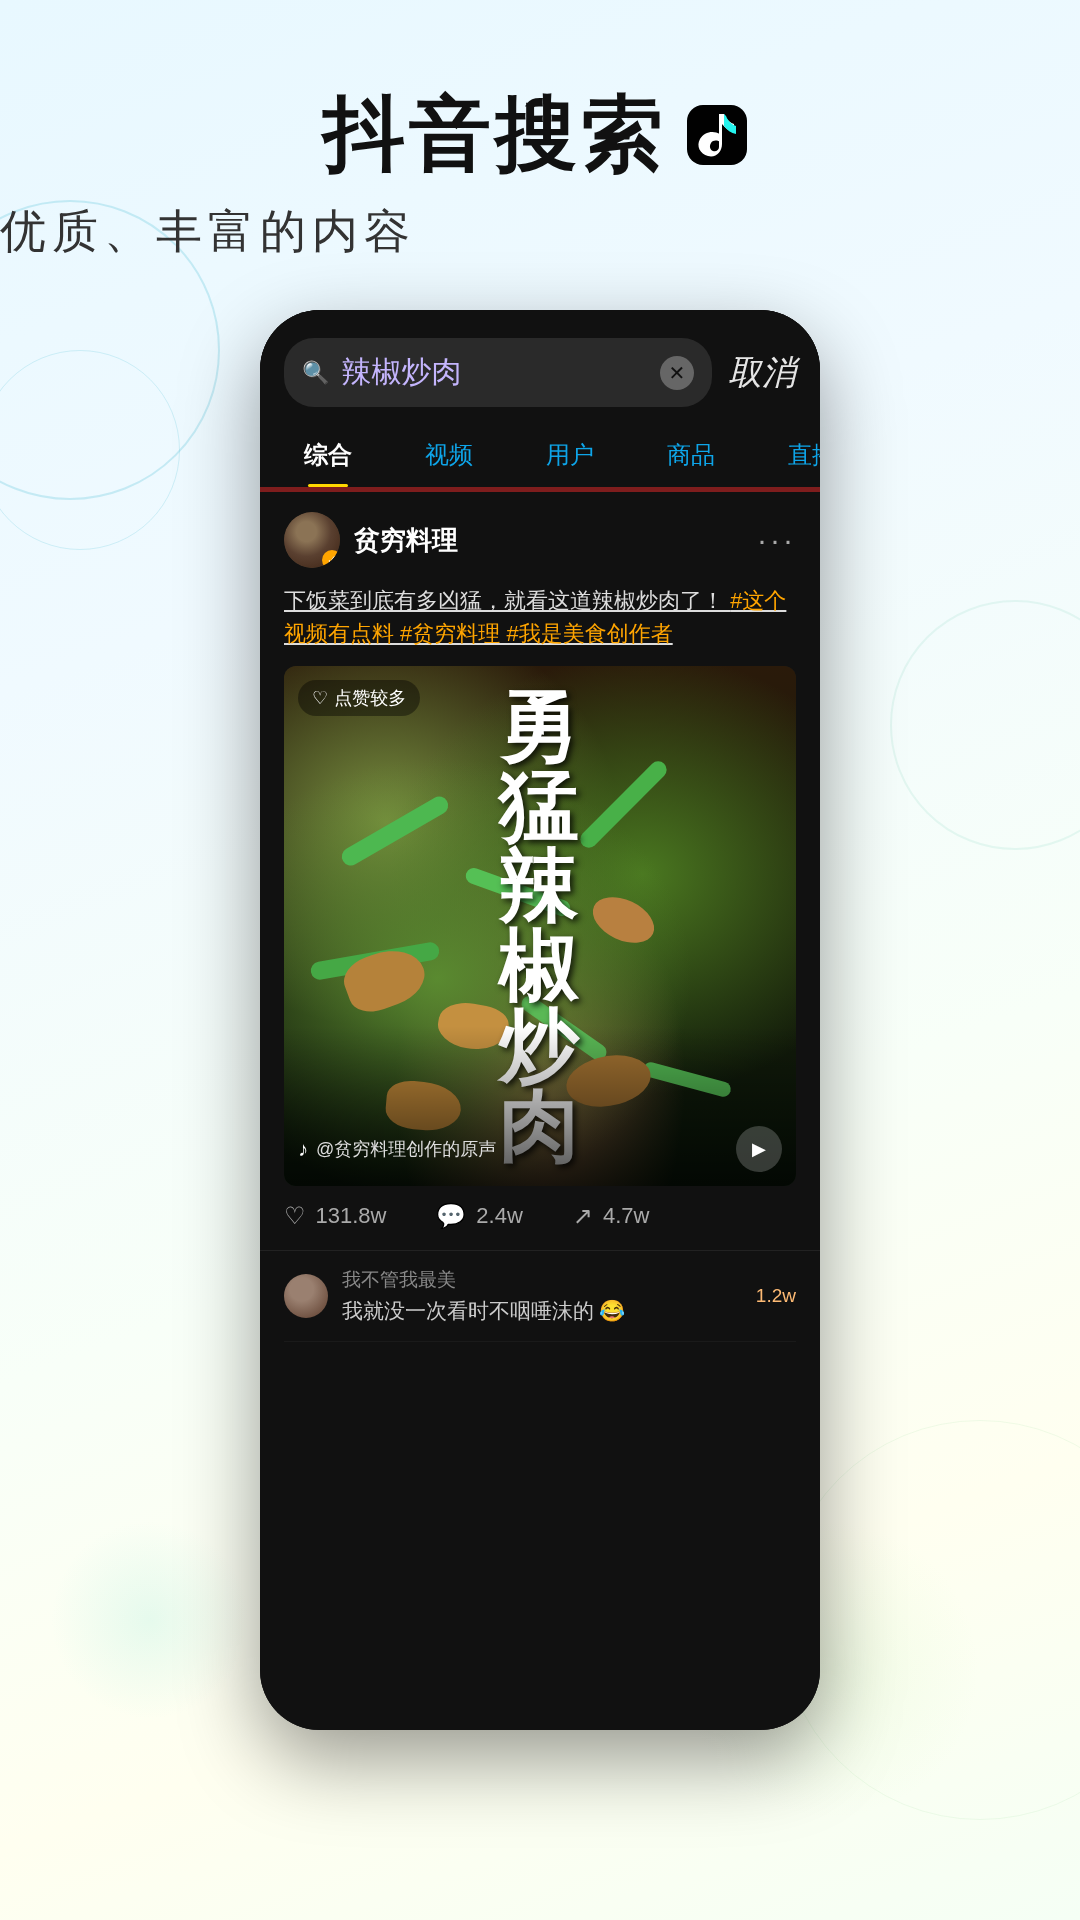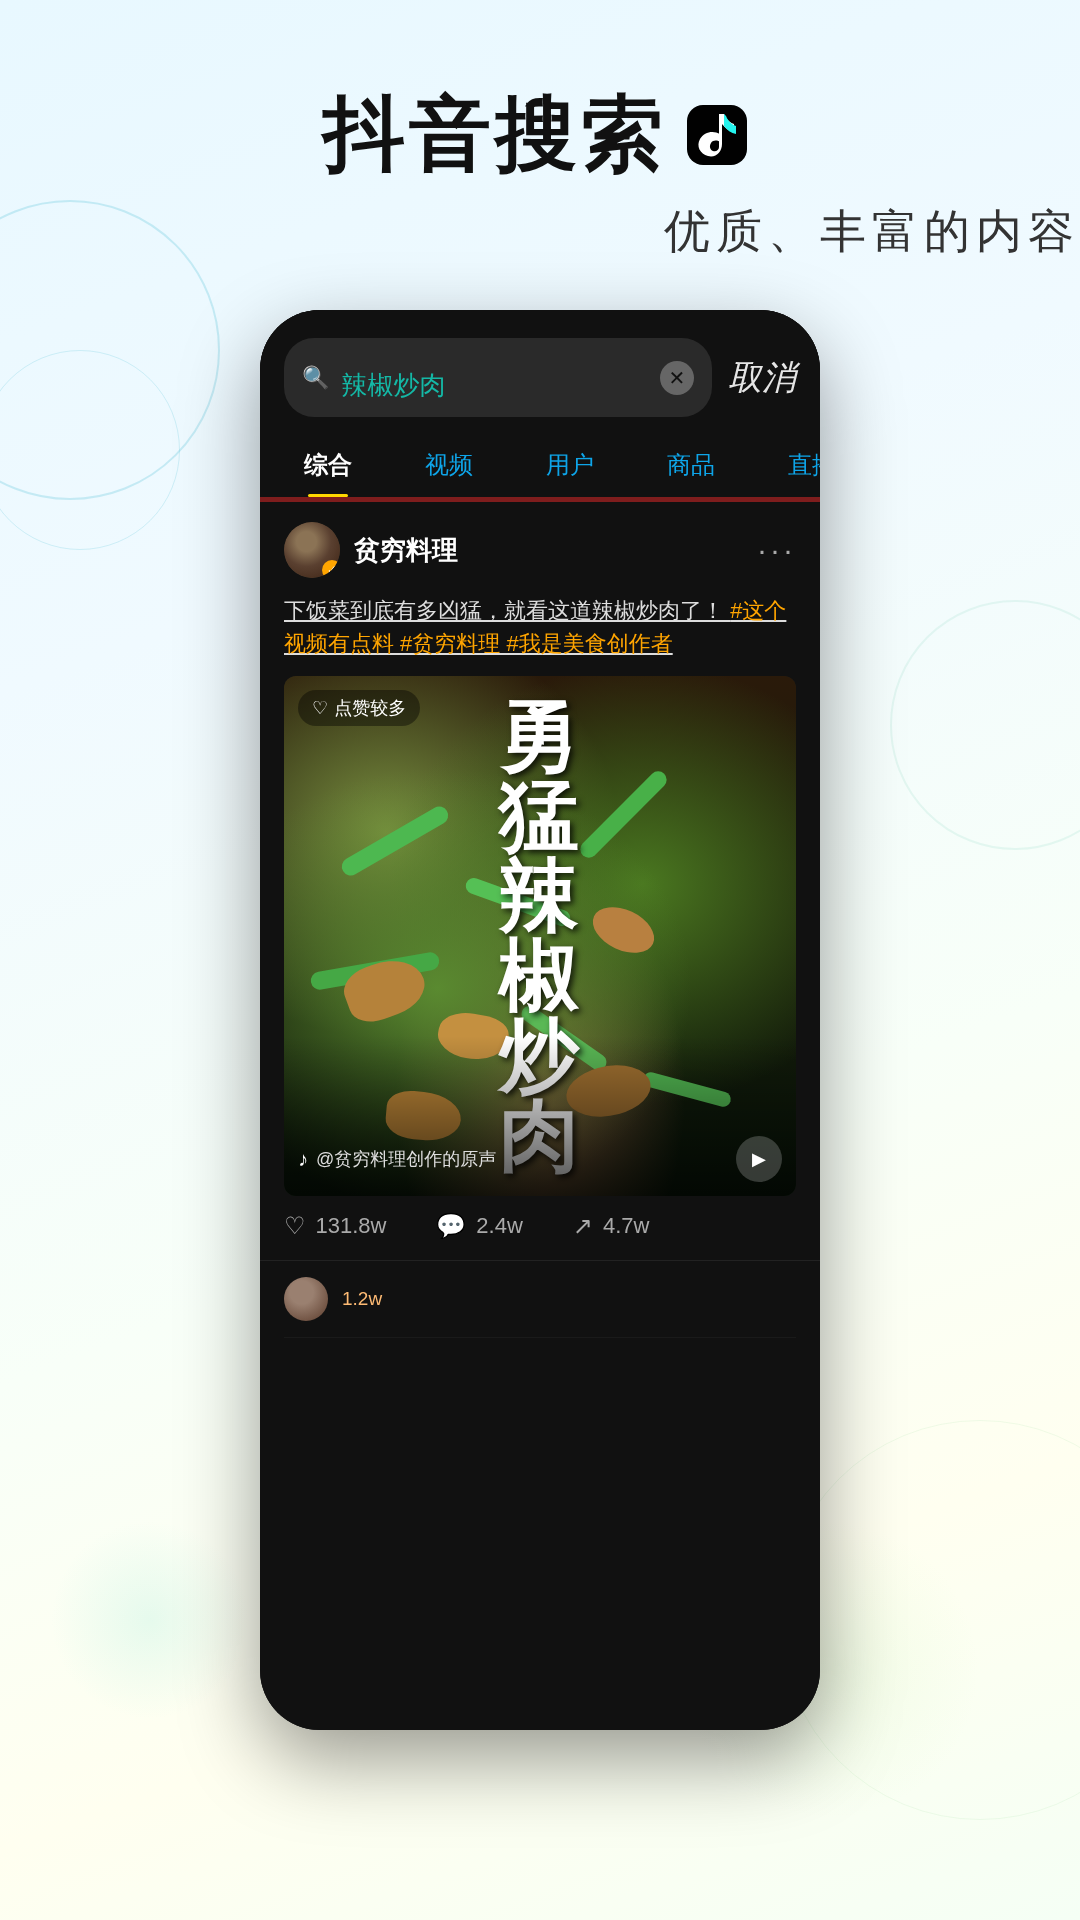--- a/index.html
+++ b/index.html
@@ -64,21 +64,21 @@
       width: 300px;
       height: 300px;
       background: radial-gradient(circle, rgba(200,240,180,0.2) 0%, transparent 70%);
       border-radius: 50%;
       bottom: 100px;
       right: 100px;
     }
 
     
     .header-section {
-      text-align: right;
+      text-align: left;
       padding-top: 80px;
       position: relative;
       z-index: 10;
     }
 
     .main-title {
       font-size: 82px;
       font-weight: 900;
       color: #111;
       letter-spacing: 4px;
@@ -153,24 +153,23 @@
       padding: 14px 18px;
       gap: 12px;
     }
 
     .search-icon-inner {
       color: #999;
       font-size: 22px;
     }
 
     .search-text {
-      color: #14b8a6;
-      font-size: 26px;
+      color: #c4b5fd;
+      font-size: 30px;
       flex: 1;
-      margin-top: 16px;
     }
 
     .clear-btn {
       width: 34px;
       height: 34px;
       background: #666;
       border-radius: 50%;
       display: flex;
       align-items: center;
       justify-content: center;
@@ -617,19 +616,23 @@
           <div class="stat-item">
             <span class="stat-icon">↗</span>
             <span>4.7w</span>
           </div>
         </div>
       </div>
 
       <div class="comment-preview">
         <div class="comment-item">
           <div class="comment-avatar"></div>
+          <div class="comment-content">
+            <div class="comment-user">我不管我最美</div>
+            <div class="comment-text">我就没一次看时不咽唾沫的 😂</div>
+          </div>
           <div class="comment-count">1.2w</div>
         </div>
       </div>
 
     </div>
   </div>
 </div>
 
 </body></html>

